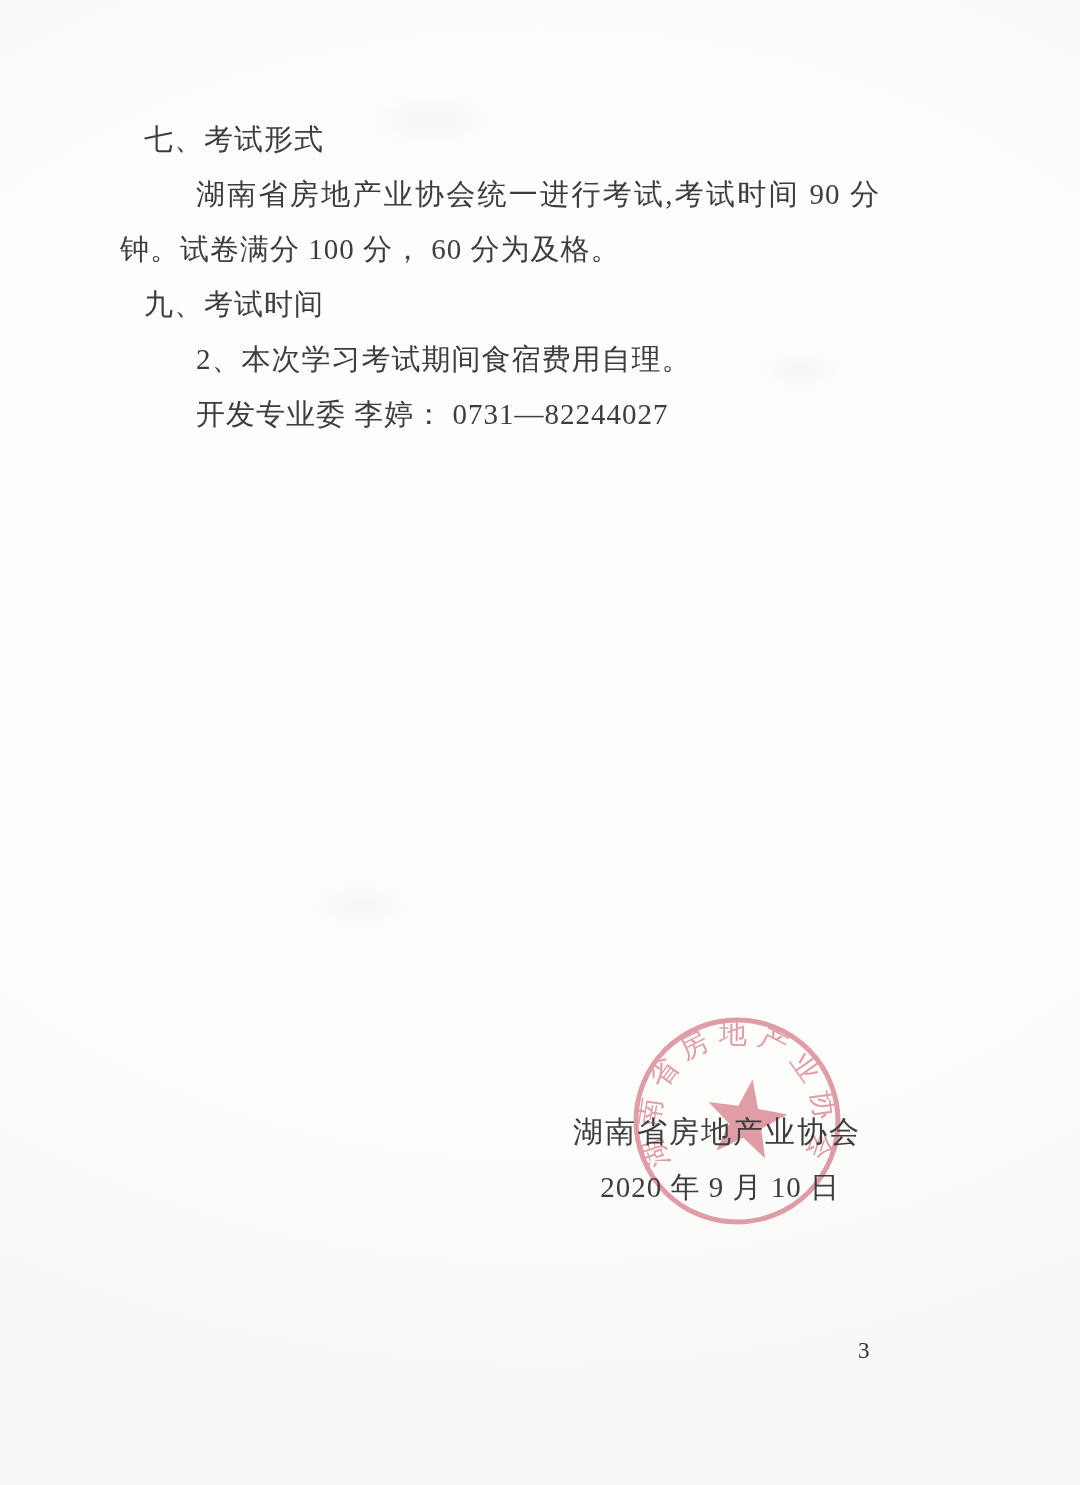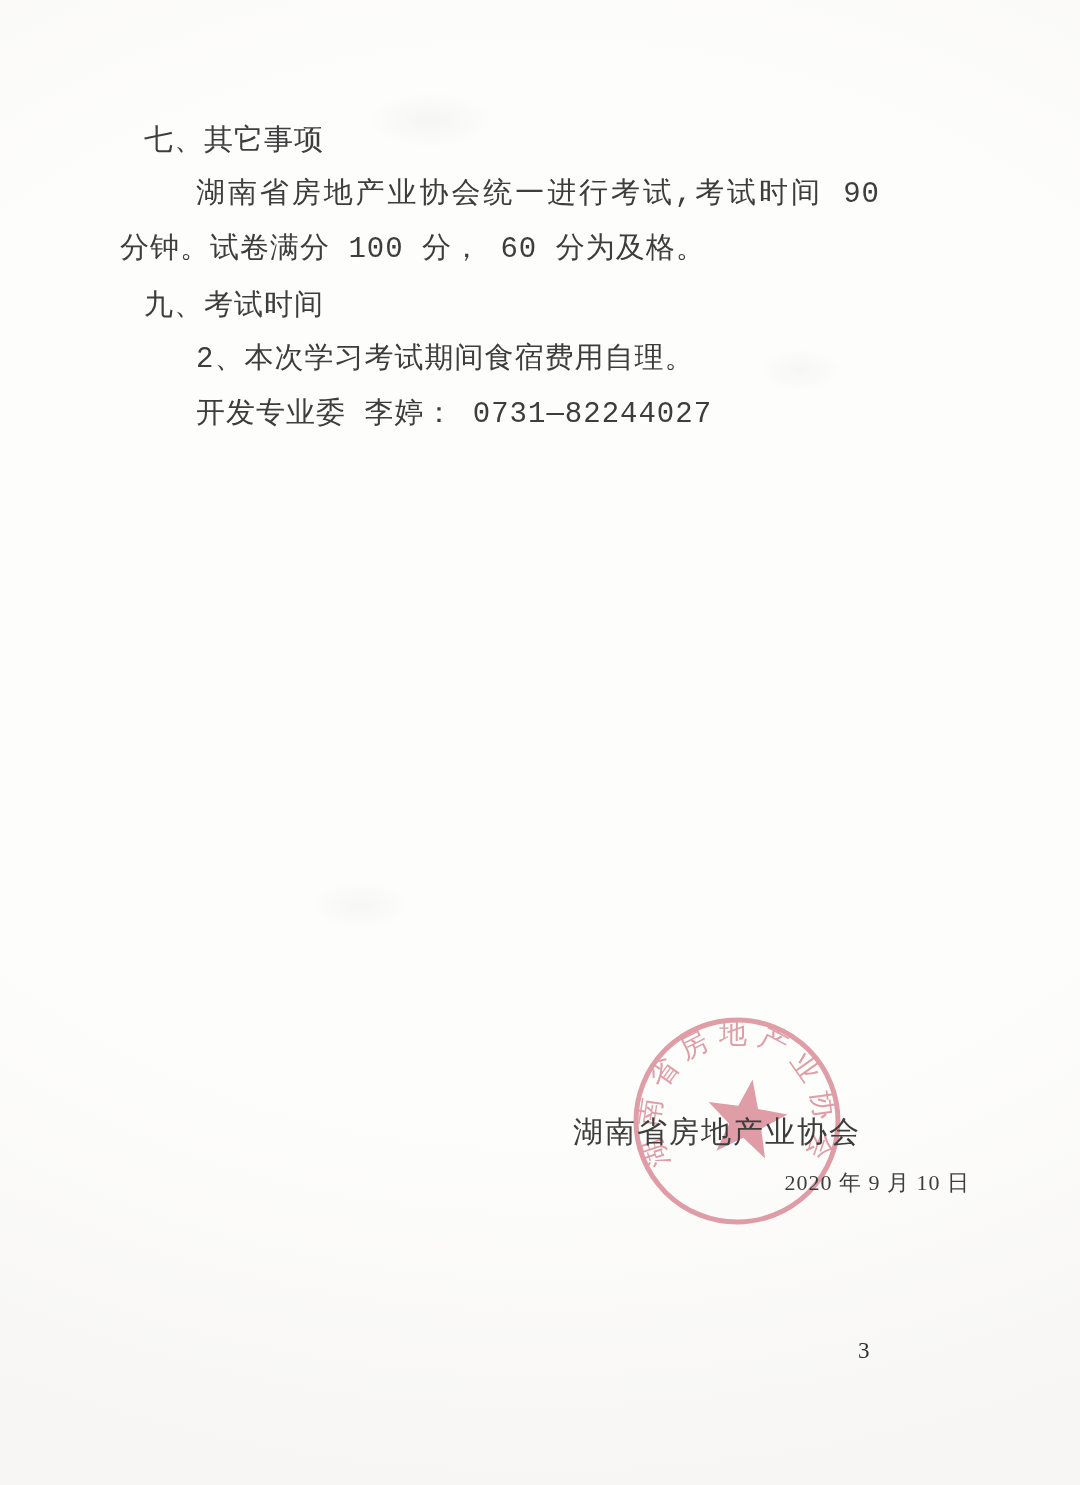--- a/index.html
+++ b/index.html
@@ -30,38 +30,38 @@
     line-height: 55px;
     text-align: justify;
     letter-spacing: 1px;
   }
   .content p { margin: 0; }
   .heading {
     padding-left: 24px;
     margin: 0;
     text-align: left;
   }
-  .para { text-indent: 76px; font-family: Liberation Mono, monospace; }
+  .para { text-indent: 76px; }
   .signature-org {
     position: absolute;
     left: 467px;
     top: 1112px;
     width: 500px;
     text-align: center;
     font-size: 30px;
     letter-spacing: 2px;
     z-index: 3;
   }
   .signature-date {
     position: absolute;
     left: 470px;
     top: 1168px;
     width: 500px;
-    text-align: right;
-    font-size: 22px;
+    text-align: center;
+    font-size: 29px;
     letter-spacing: 1px;
     z-index: 3;
   }
   .page-number {
     position: absolute;
     left: 858px;
     top: 1338px;
     font-size: 23px;
     color: #2f2f2f;
   }
@@ -75,21 +75,21 @@
     opacity: 0.82;
     filter: blur(0.4px);
   }
 </style>
 </head>
 <body>
 
 <div class="page">
 
   <div class="content">
-    <p class="heading">七、其它事项</p>
+    <p class="heading">七、考试形式</p>
     <p class="para">湖南省房地产业协会统一进行考试,考试时间 90 分钟。试卷满分 100 分， 60 分为及格。</p>
 
 
     <p class="heading">九、考试时间</p>
     <p class="para">2、本次学习考试期间食宿费用自理。</p>
 
     <p class="para">开发专业委 李婷： 0731—82244027</p>
   </div>
 
   <div class="seal">

